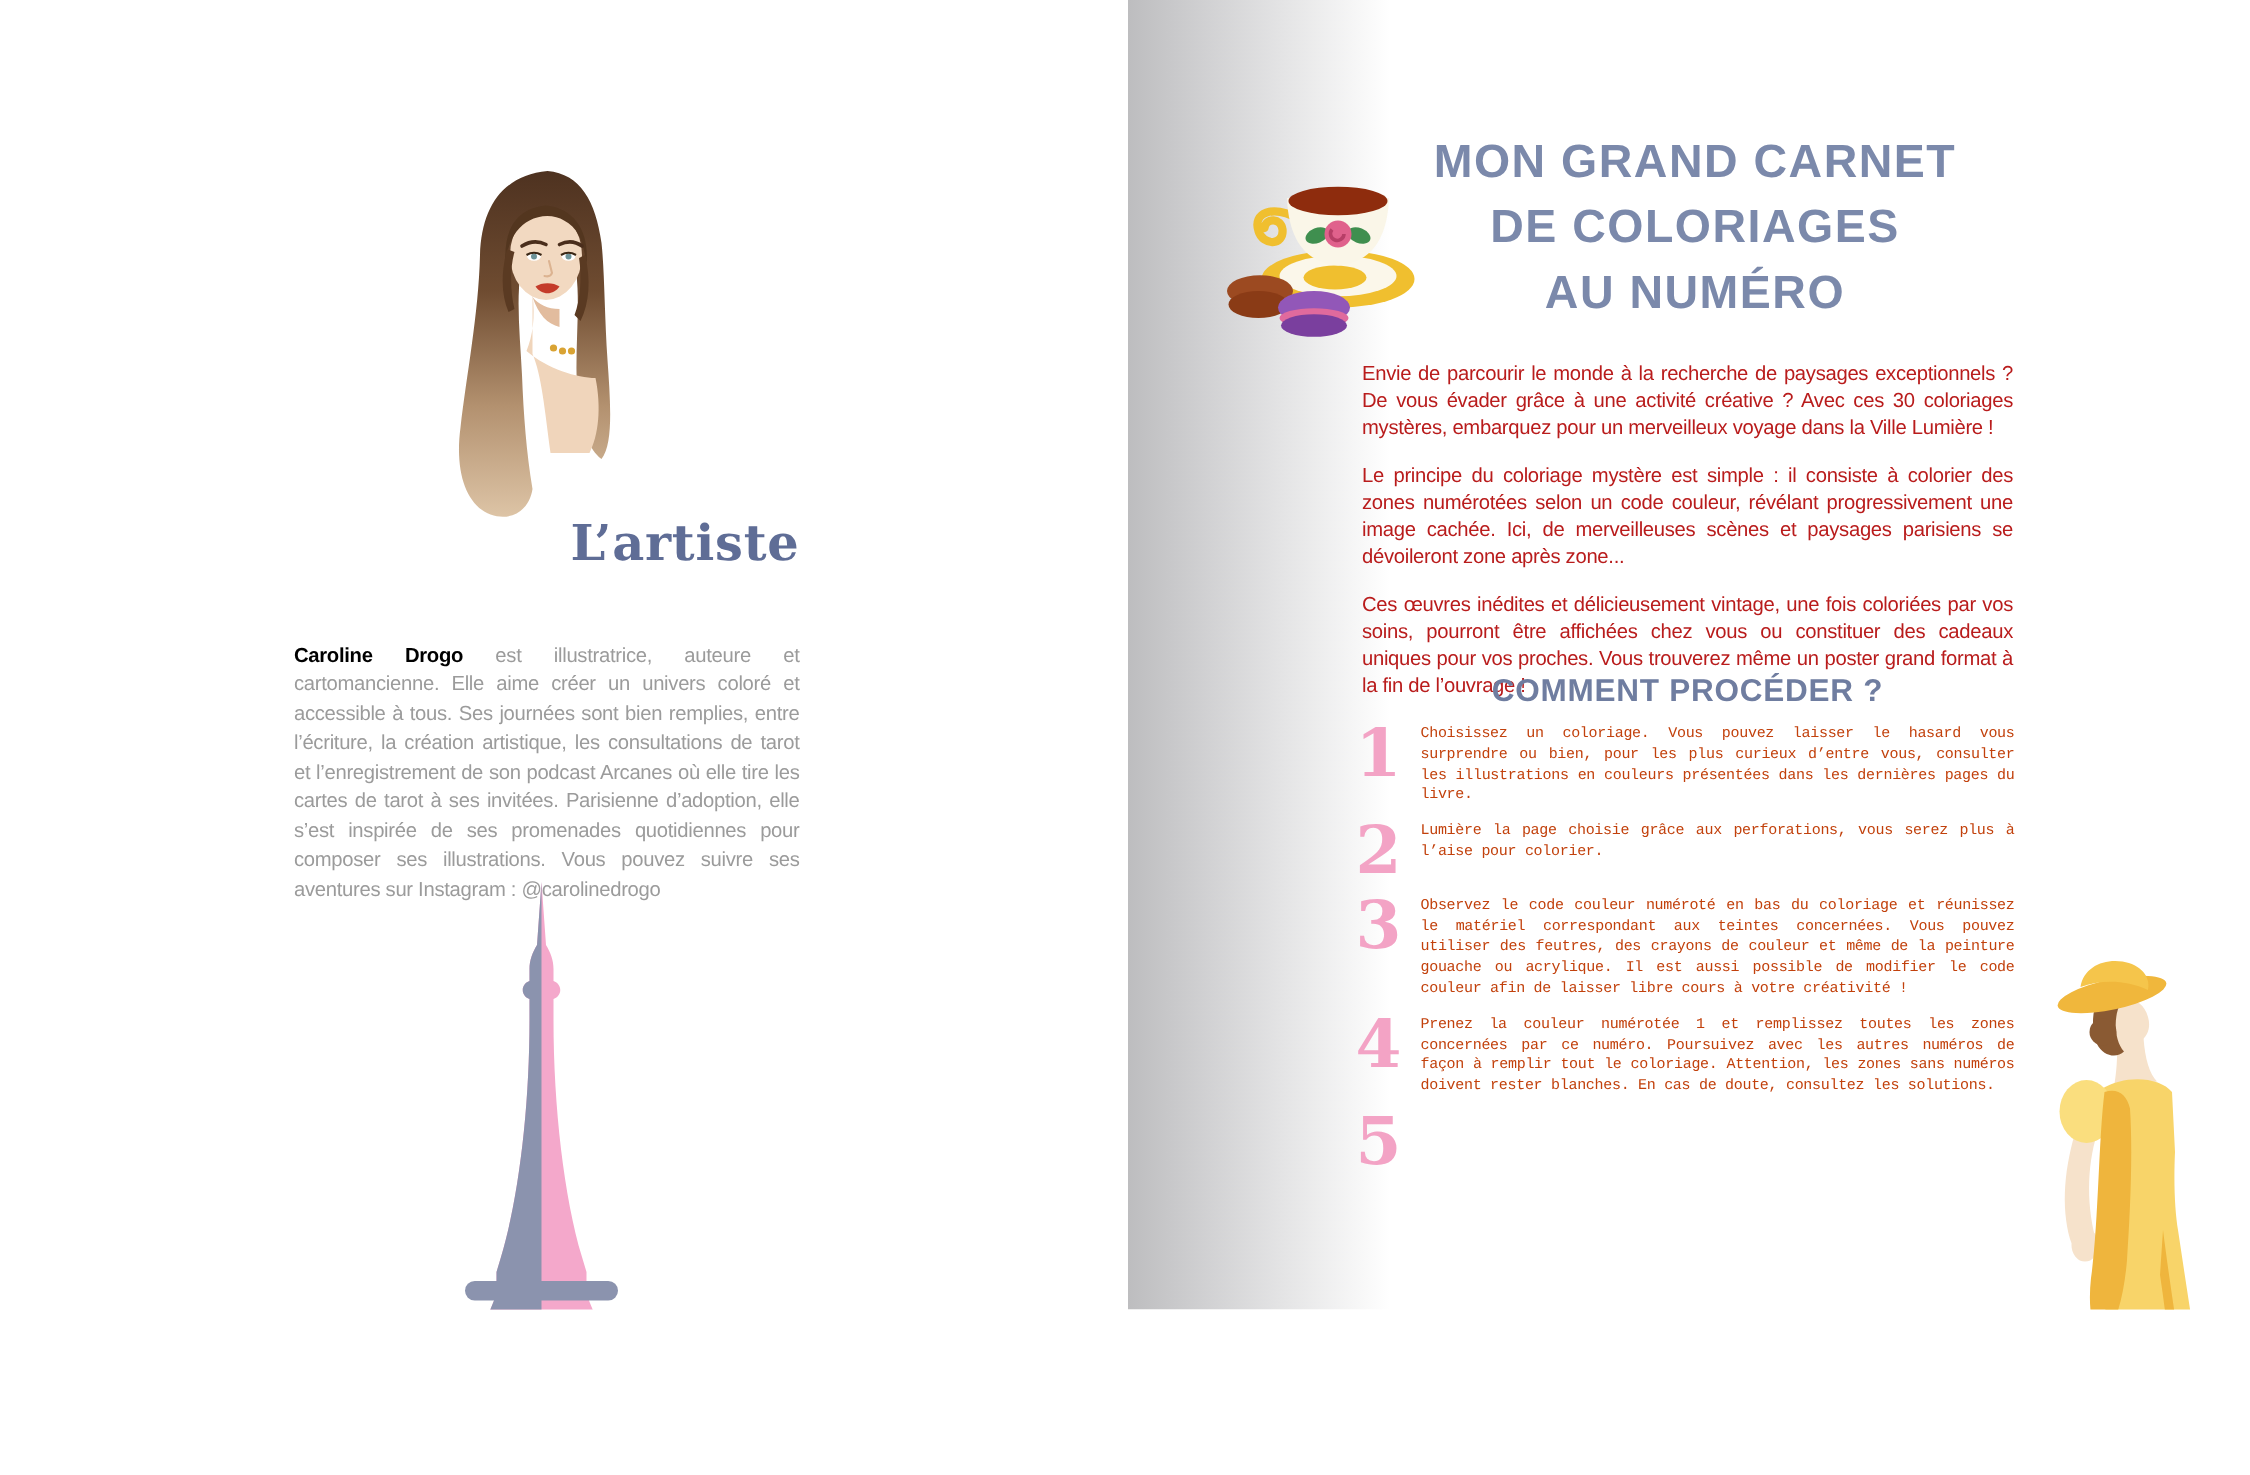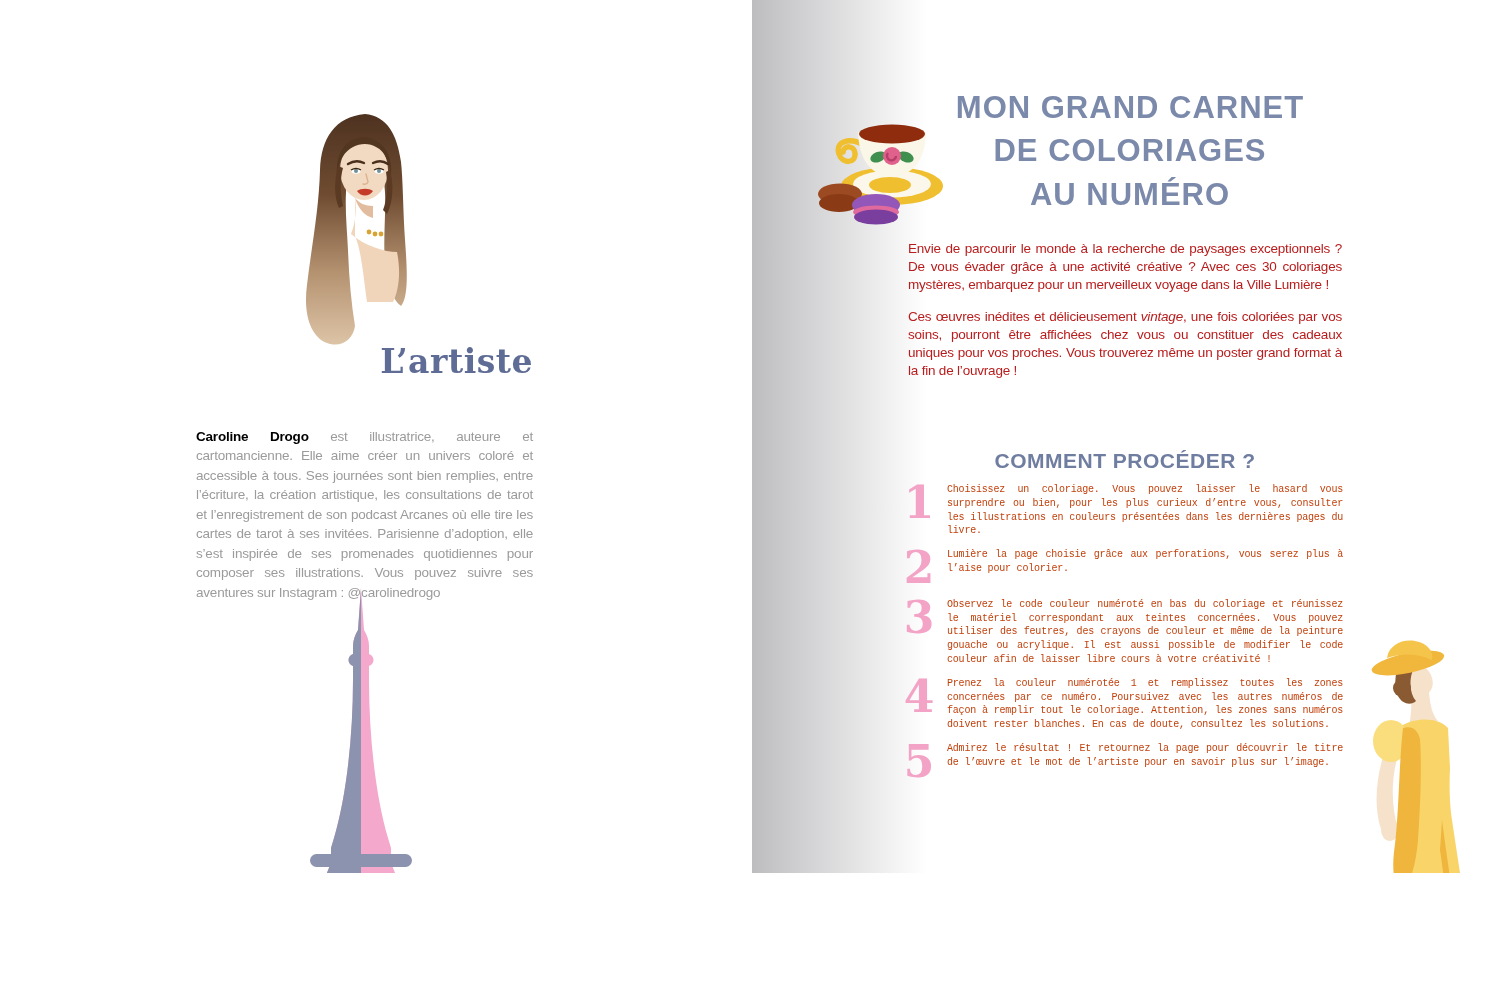--- a/index.html
+++ b/index.html
@@ -36,21 +36,21 @@
   .teacup-wrap{position:absolute;left:58px;top:100px;width:140px;height:130px;}
   .rp-title{
     position:absolute;left:145px;top:86px;width:470px;text-align:center;
     color:#7b89ab;font-weight:800;font-size:31px;line-height:1.4;letter-spacing:1px;
   }
   .rp-intro{
     position:absolute;left:158px;top:240px;width:434px;
     font-size:13.5px;letter-spacing:-0.2px;line-height:1.35;color:#b91c1c;text-align:justify;
   }
   .rp-intro p{margin:0 0 13px 0;}
-  .rp-intro .em{font-style:italic;}
+  .rp-intro .em{}
   .rp-howto{
     position:absolute;left:158px;top:449px;width:434px;text-align:center;
     color:#6f7da0;font-weight:700;font-size:21px;letter-spacing:0.5px;
   }
   .rp-steps{position:absolute;left:153px;top:483px;width:440px;}
   .step{display:flex;gap:12px;margin-bottom:10px;}
   .step-num{
     flex:0 0 32px;width:32px;text-align:center;
     font-family:"DejaVu Serif",serif;font-weight:bold;font-size:44px;line-height:0.9;
     color:#f3a3c5;
@@ -174,20 +174,21 @@
     </div>
 
     <div class="rp-title">
       <div>MON GRAND CARNET</div>
       <div>DE COLORIAGES</div>
       <div>AU NUMÉRO</div>
     </div>
 
     <div class="rp-intro">
       <p>Envie de parcourir le monde à la recherche de paysages exceptionnels ? De vous évader grâce à une activité créative ? Avec ces 30 coloriages mystères, embarquez pour un merveilleux voyage dans la Ville Lumière !</p>
+      <p>Le principe du coloriage mystère est simple : il consiste à colorier des zones numérotées selon un code couleur, révélant progressivement une image cachée. Ici, de merveilleuses scènes et paysages parisiens se dévoileront zone après zone...</p>
       <p><span>Ces œuvres inédites et délicieusement </span><span class="em">vintage</span><span>, une fois coloriées par vos soins, pourront être affichées chez vous ou constituer des cadeaux uniques pour vos proches. Vous trouverez même un poster grand format à la fin de l’ouvrage !</span></p>
     </div>
 
     <div class="rp-howto">COMMENT PROCÉDER ?</div>
 
     <div class="rp-steps">
       <div class="step">
         <div class="step-num">1</div>
         <div class="step-text">Choisissez un coloriage. Vous pouvez laisser le hasard vous surprendre ou bien, pour les plus curieux d’entre vous, consulter les illustrations en couleurs présentées dans les dernières pages du livre.</div>
       </div>
@@ -198,21 +199,20 @@
       <div class="step">
         <div class="step-num">3</div>
         <div class="step-text">Observez le code couleur numéroté en bas du coloriage et réunissez le matériel correspondant aux teintes concernées. Vous pouvez utiliser des feutres, des crayons de couleur et même de la peinture gouache ou acrylique. Il est aussi possible de modifier le code couleur afin de laisser libre cours à votre créativité !</div>
       </div>
       <div class="step">
         <div class="step-num">4</div>
         <div class="step-text">Prenez la couleur numérotée 1 et remplissez toutes les zones concernées par ce numéro. Poursuivez avec les autres numéros de façon à remplir tout le coloriage. Attention, les zones sans numéros doivent rester blanches. En cas de doute, consultez les solutions.</div>
       </div>
       <div class="step">
         <div class="step-num">5</div>
-        <div class="step-text">Admirez le résultat ! Et retournez la page pour découvrir le titre de l’œuvre et le mot de l’artiste pour en savoir plus sur l’image.</div>
       </div>
     </div>
 
     <div class="lady-wrap">
       <svg width="155" height="345" viewBox="0 0 155 345">
 
         <path fill="#f6e2cb" d="M40,112 C31,140 29,166 35,188 C38,198 49,200 53,191 C46,168 46,140 53,118 Z"></path>
         <ellipse cx="45" cy="192" rx="9" ry="11" fill="#f6e2cb"></ellipse>
 
         <path fill="#f6e2cb" d="M66,56 L84,54 C85,68 88,78 93,83 L64,89 C66,77 67,66 66,56 Z"></path>

